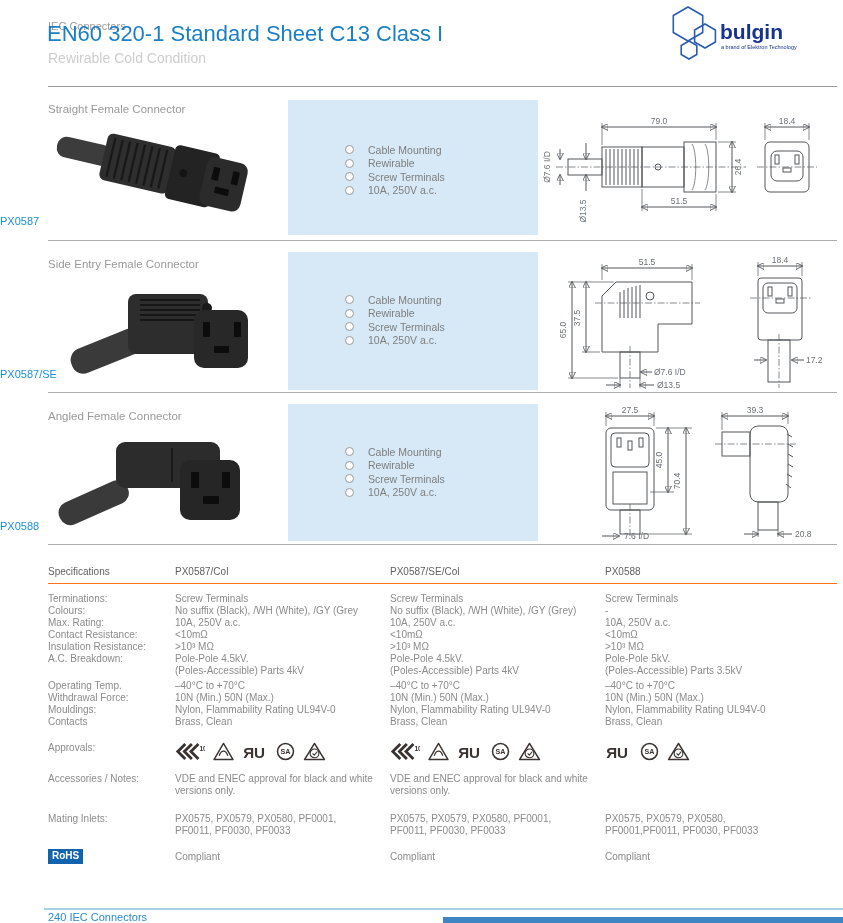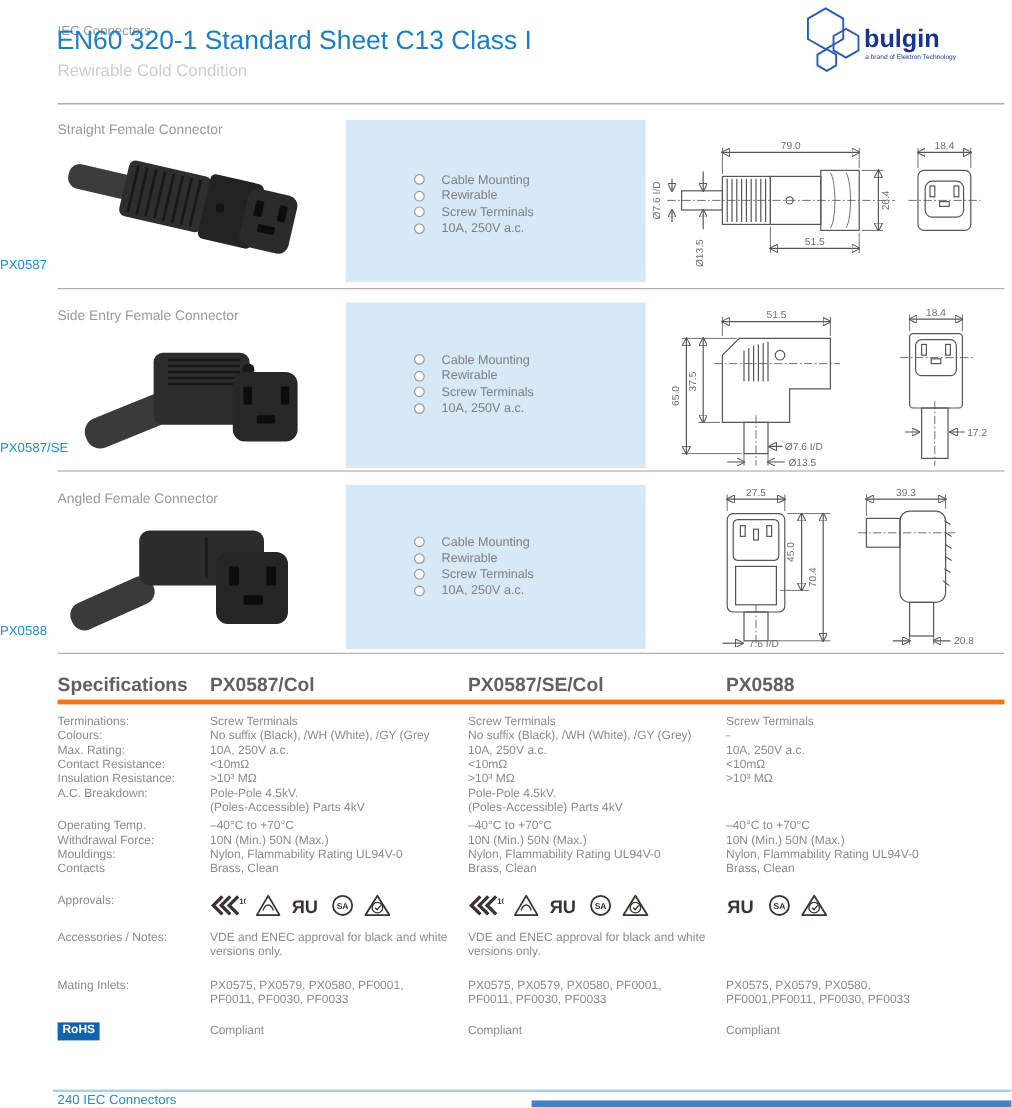--- a/index.html
+++ b/index.html
@@ -25,21 +25,21 @@
   .drawing{position:absolute;left:540px;top:0;}
   .dwg line,.dwg rect,.dwg path,.dwg circle{fill:none;stroke:#53575b;stroke-width:1;}
   .dwg .fl{fill:#53575b;stroke:none;}
   .dwg .cl{stroke-dasharray:7 2 1.5 2;stroke-width:0.7;}
   .dwg .thin{stroke-width:0.7;}
   .dim{font:8.5px "Liberation Sans","DejaVu Sans",sans-serif;fill:#6a7077;stroke:none;text-anchor:middle;}
   .dim.st{text-anchor:start;}
   
   .specs{position:absolute;left:48px;top:566px;width:789px;font-size:10px;line-height:12px;}
   .sgrid{display:grid;grid-template-columns:127px 215px 215px 1fr;}
-  .shead{font-weight:bold;color:#616161;font-size:16px;border-bottom:4px solid #f97316;
+  .shead{font-weight:normal;color:#616161;font-size:10px;border-bottom:1px solid #f97316;
          padding-bottom:5px;margin-bottom:9px;}
   .ml{white-space:pre-line;}
   .gap{margin-top:3px;}
   .appr-row{margin-top:14px;align-items:flex-start;}
   .appr span{display:inline-block;vertical-align:middle;margin-right:5px;}
   .appr svg{display:inline-block;vertical-align:middle;}
   .notes-row{margin-top:12px;}
   .mating-row{margin-top:16px;}
   .rohs-row{margin-top:12px;align-items:center;}
   .rohs-badge{display:inline-block;background:#1263ae;color:#fff;font-weight:bold;
@@ -454,20 +454,22 @@
         <div class="val">&gt;10³ MΩ</div>
       <div class="val">&gt;10³ MΩ</div>
         <div class="val">&gt;10³ MΩ</div>
     </div>
     <div class="sgrid">
       <div>A.C. Breakdown:</div>
         <div class="val ml">Pole-Pole 4.5kV.
 (Poles-Accessible) Parts 4kV</div>
       <div class="val ml">Pole-Pole 4.5kV.
 (Poles-Accessible) Parts 4kV</div>
+        <div class="val ml">Pole-Pole 5kV.
+(Poles-Accessible) Parts 3.5kV</div>
     </div>
     <div class="sgrid gap">
       <div>Operating Temp.</div>
         <div class="val">–40°C to +70°C</div>
       <div class="val">–40°C to +70°C</div>
         <div class="val">–40°C to +70°C</div>
     </div>
     <div class="sgrid">
       <div>Withdrawal Force:</div>
         <div class="val">10N (Min.) 50N (Max.)</div>

